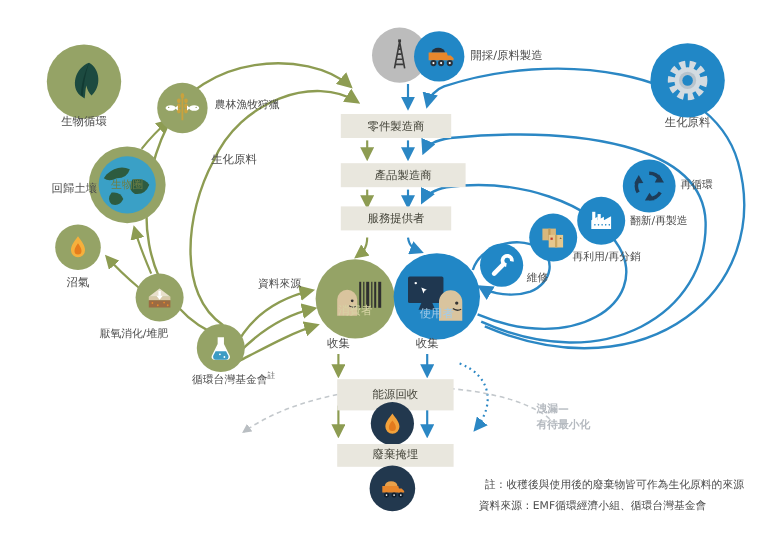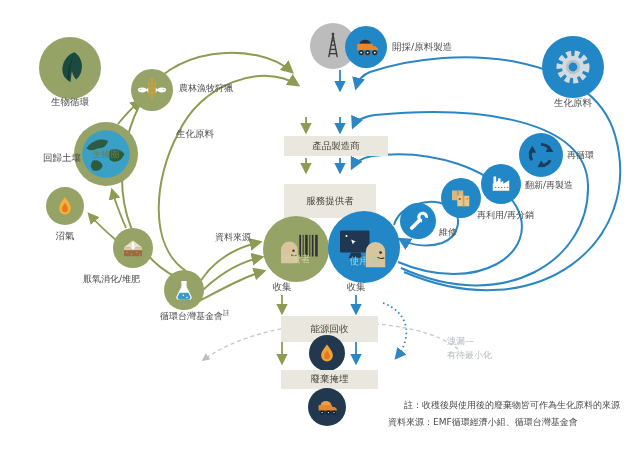--- a/index.html
+++ b/index.html
@@ -13,21 +13,21 @@
   .navy{background:#22384e;}
   .grayc{background:#bcbcbc;}
   .lbl{position:absolute;color:#4c4c4c;font-size:9.5px;line-height:1.2;
        white-space:nowrap;z-index:3;}
   .lbl.small{font-size:9px;}
   .lbl.center{text-align:center;}
   .box{position:absolute;background:#e9e7de;color:#45453a;display:flex;
        align-items:center;justify-content:center;font-size:9.5px;z-index:2;}
   .clabel{position:absolute;text-align:center;font-size:9.5px;z-index:4;}
   .sup{font-size:6.5px;vertical-align:super;}
-  .leak{color:#b5bac0;}
+  .leak{color:#b5bac0;font-weight:bold;}
   .note{color:#4b4b4b;}
 </style>
 </head>
 <body>
 
 <div class="stage">
 
   <svg class="arrows" width="640" height="450" viewBox="0 0 640 450">
     <defs>
       <marker id="ma-olive" viewBox="0 0 10 10" refX="8" refY="5" markerWidth="6.5" markerHeight="6.5" orient="auto">
@@ -98,24 +98,27 @@
       <circle cx="14" cy="27" r="3.2" fill="#28303a"></circle>
         <circle cx="14" cy="27" r="1.1" fill="#fff"></circle>
       <circle cx="22" cy="27" r="3.2" fill="#28303a"></circle>
         <circle cx="22" cy="27" r="1.1" fill="#fff"></circle>
       <circle cx="31" cy="27" r="3.2" fill="#28303a"></circle>
         <circle cx="31" cy="27" r="1.1" fill="#fff"></circle>
     </svg>
   </div>
   <div class="lbl" style="left:392px;top:41px">開採/原料製造</div>
 
+  <div class="box" style="left:284px;top:95px;width:92px;height:20px">
+      <span>零件製造商</span>
+    </div>
   <div class="box" style="left:284px;top:136px;width:104px;height:20px">
       <span>產品製造商</span>
     </div>
-  <div class="box" style="left:284px;top:184px;width:92px;height:34px">
+  <div class="box" style="left:284px;top:172px;width:92px;height:20px">
       <span>服務提供者</span>
     </div>
 
   <div class="node olive" style="left:263px;top:216px;width:66px;height:66px">
     <svg width="50" height="44" viewBox="0 0 60 50">
       <g fill="#2f2f2f">
         <rect x="34" y="8" width="2" height="26"></rect>
           <rect x="38" y="8" width="1.2" height="26"></rect>
         <rect x="41" y="8" width="3" height="26"></rect>
           <rect x="46" y="8" width="1.2" height="26"></rect>
@@ -311,15 +314,15 @@
       <line x1="10" y1="27" x2="19" y2="18" stroke="#fff" stroke-width="5" stroke-linecap="round"></line>
       <circle cx="24" cy="13" r="5" fill="none" stroke="#fff" stroke-width="4" stroke-dasharray="23 9" transform="rotate(100 24 13)"></circle>
     </svg>
   </div>
   <div class="lbl small" style="left:439px;top:227px">維修</div>
 
   <div class="lbl small leak" style="left:447px;top:336px">洩漏—</div>
   <div class="lbl small leak" style="left:447px;top:350px">有待最小化</div>
 
   <div class="lbl small note" style="left:404px;top:400px">註：收穫後與使用後的廢棄物皆可作為生化原料的來源</div>
-  <div class="lbl small note" style="left:388px;top:417px">資料來源：EMF循環經濟小組、循環台灣基金會</div>
+  <div class="lbl small note" style="left:399px;top:417px">資料來源：EMF循環經濟小組、循環台灣基金會</div>
 
 </div>
 
 </body></html>

